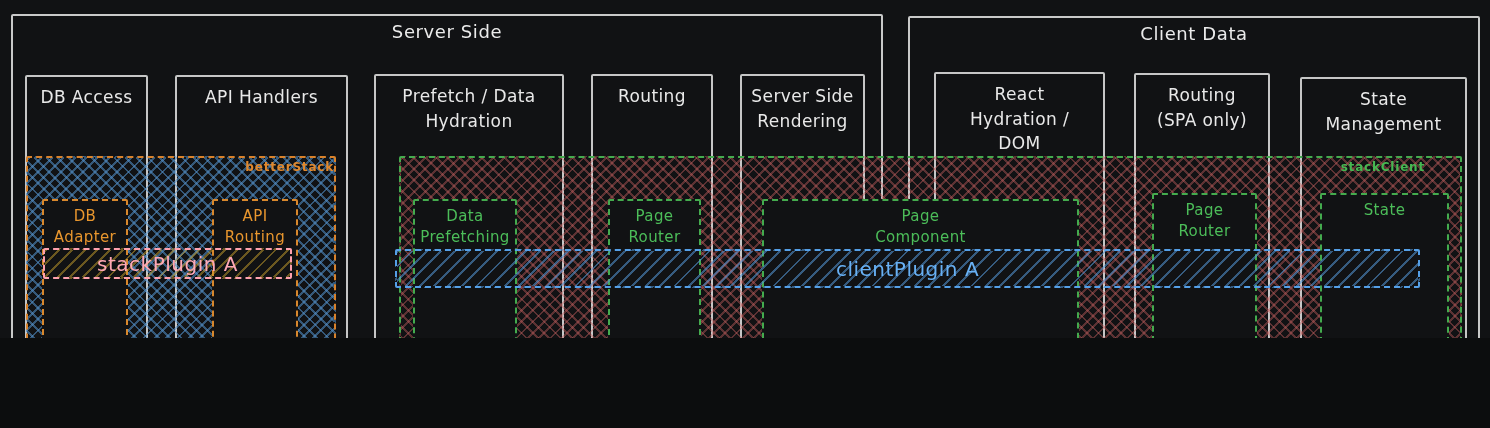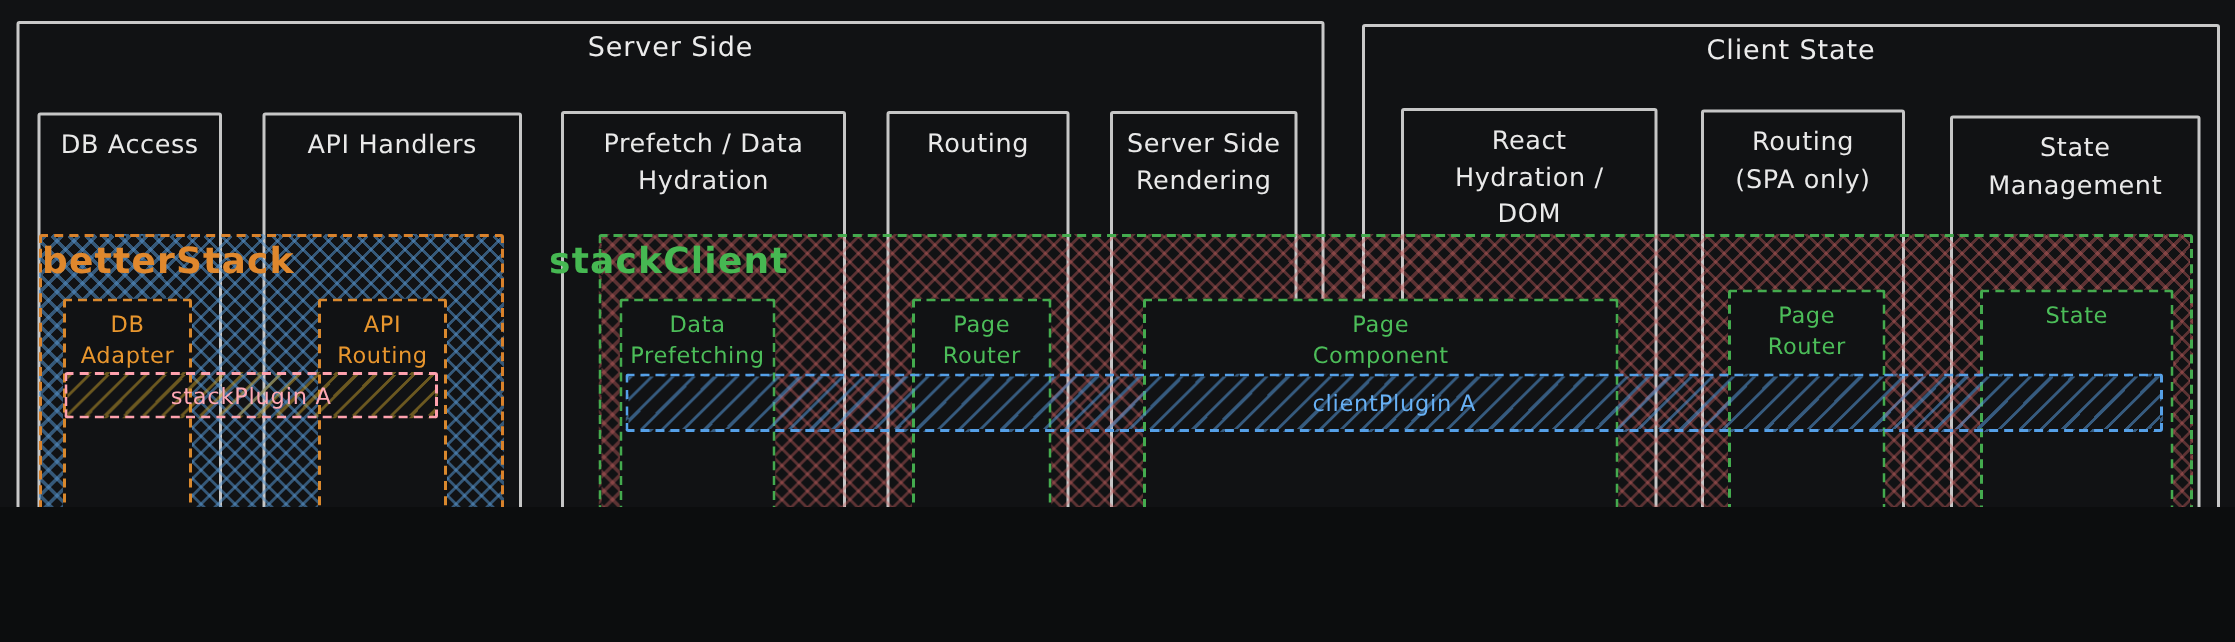--- a/index.html
+++ b/index.html
@@ -66,22 +66,22 @@
   .overlay {
     position: absolute;
     z-index: 3;
     border-radius: 2px;
   }
   .overlay-label {
     position: absolute;
     top: 2px;
     left: 0;
     right: 0;
-    text-align: left;
-    font-size: 24px;
+    text-align: right;
+    font-size: 12px;
     font-weight: 700;
     letter-spacing: 0.8px;
   }
   .ov-betterstack {
     left: 26px; top: 156px; width: 310px; height: 213px;
     border: 2px dashed #d9822b;
     background-image:
       repeating-linear-gradient(45deg,  rgba(84,146,203,0.55) 0 2px, transparent 2px 8px),
       repeating-linear-gradient(135deg, rgba(84,146,203,0.55) 0 2px, transparent 2px 8px);
   }
@@ -118,51 +118,51 @@
   .box-page-router-client { left: 1152px; top: 193px; width: 105px; height: 149px; }
   .box-state              { left: 1320px; top: 193px; width: 129px; height: 150px; }
 
   
   .bar {
     position: absolute;
     z-index: 5;
     display: flex;
     align-items: center;
     justify-content: center;
-    font-size: 15px;
+    font-size: 20px;
     letter-spacing: 0.5px;
     border-radius: 2px;
   }
   .bar-stack {
     border: 2px dashed #ffa1ae;
     color: #ffa8b5;
     background-image:
       repeating-linear-gradient(135deg, rgba(198,158,44,0.50) 0 2px, transparent 2px 9px);
   }
   .bar-client {
     border: 2px dashed #55a0e8;
     color: #68b1f5;
     background-image:
       repeating-linear-gradient(135deg, rgba(86,152,216,0.55) 0 2px, transparent 2px 10px);
   }
   .bar-stackplugin-a  { left: 43px;  top: 248px; width: 249px;  height: 31px; }
   .bar-stackplugin-b  { left: 43px;  top: 297px; width: 249px;  height: 37px; }
-  .bar-clientplugin-a { left: 417px; top: 249px; width: 1025px; height: 39px; }
+  .bar-clientplugin-a { left: 395px; top: 249px; width: 1025px; height: 39px; }
   .bar-clientplugin-b { left: 417px; top: 298px; width: 1025px; height: 39px; }
 </style>
 </head>
 <body>
 
 <div id="canvas">
 
   <div class="group group-server">
     <div class="group-title">Server Side</div>
   </div>
   <div class="group group-client">
-    <div class="group-title">Client State</div>
+    <div class="group-title">Client Data</div>
   </div>
 
   <div class="col col-db-access">DB Access</div>
   <div class="col col-api-handlers">API Handlers</div>
   <div class="col col-prefetch">Prefetch / Data
 Hydration</div>
   <div class="col col-routing-server">Routing</div>
   <div class="col col-ssr">Server Side
 Rendering</div>
   <div class="col col-react">React

